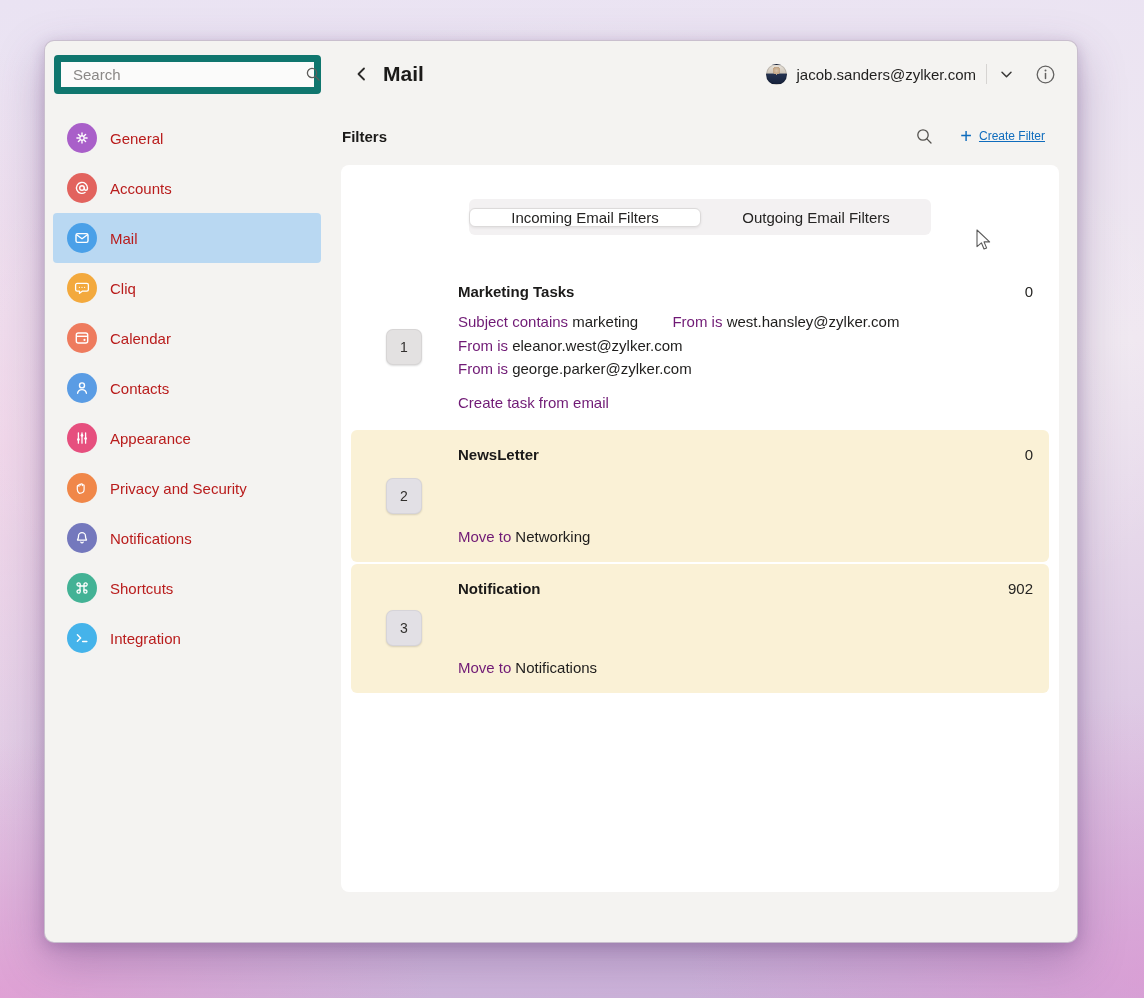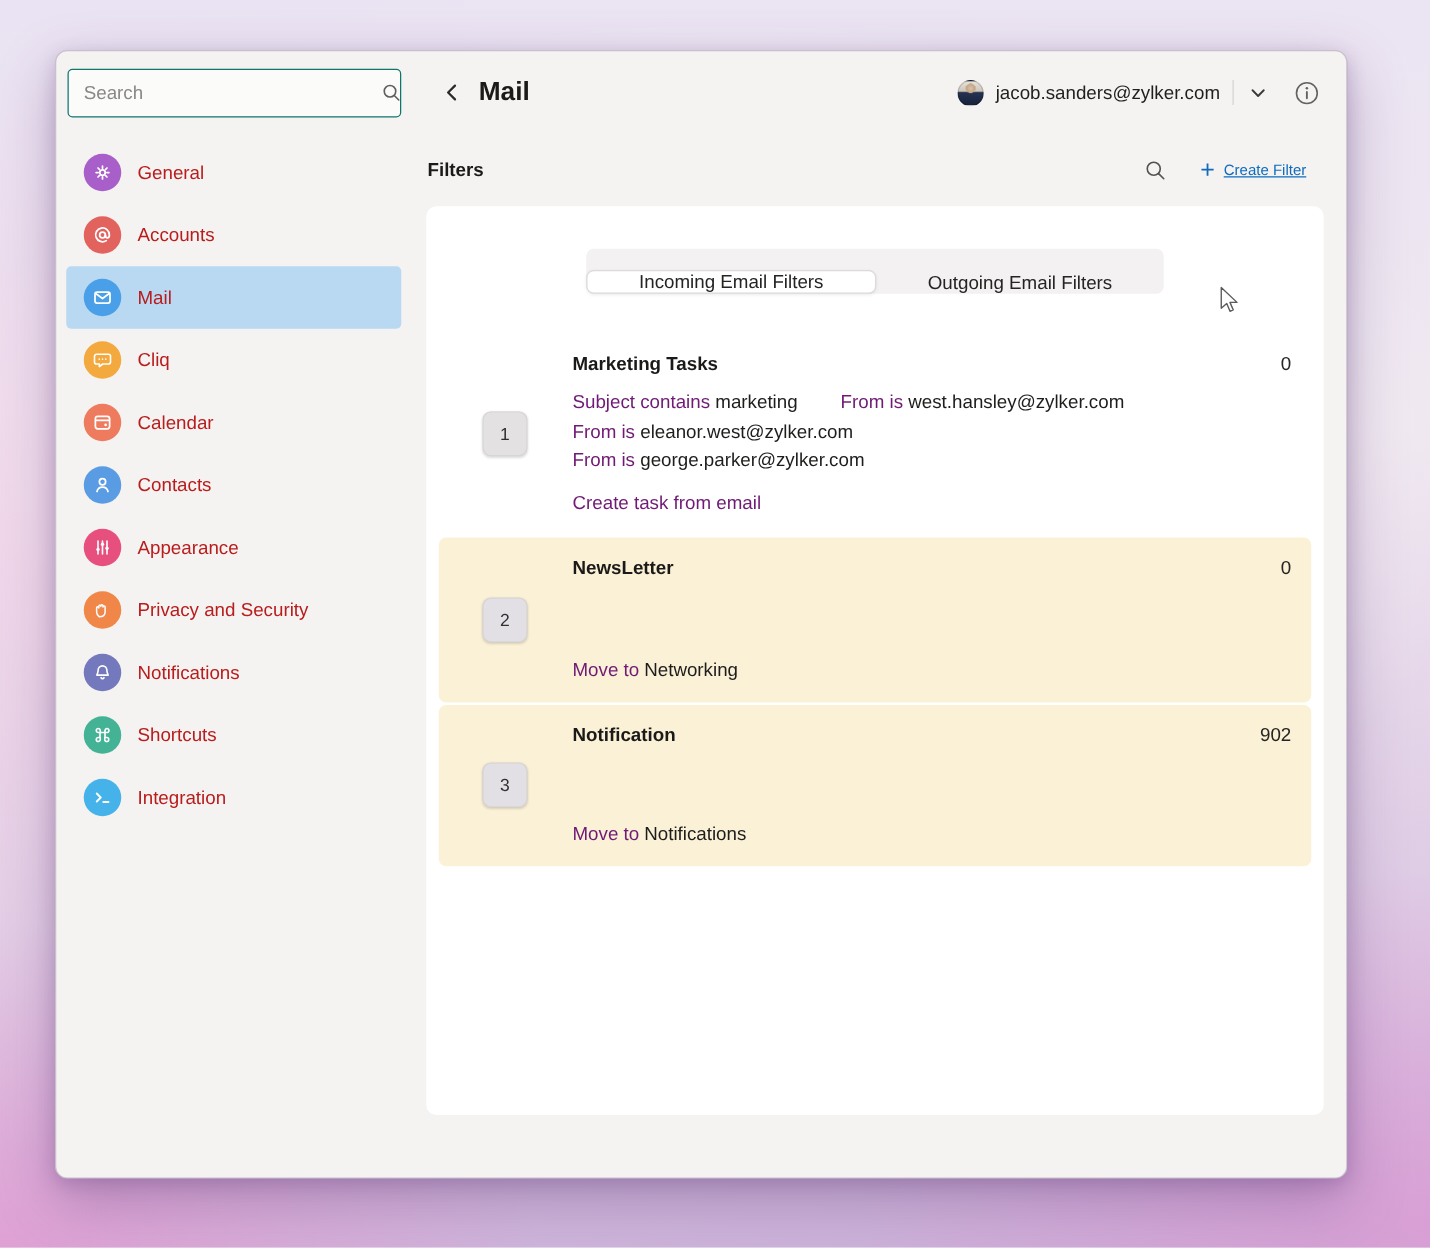--- a/index.html
+++ b/index.html
@@ -24,21 +24,21 @@
   .titlebar { height:34px; background:#0a78d4; display:flex; align-items:center; }
   .titlebar-title { color:#fff; font-size:13px; padding-left:14px; letter-spacing:.2px; }
   .win-controls { margin-left:auto; display:flex; height:100%; }
   .win-btn { width:46px; height:100%; display:flex; align-items:center; justify-content:center; }
   .win-btn svg { display:block; }
   
   .body-row { display:flex; height:869px; }
   .sidebar { width:296px; flex:0 0 296px; padding-top:14px; }
   .search-wrap { position:relative; margin:0 9px; }
   .search-input {
-    width:267px; height:39px; border:1px solid #0f766e; background:#fbfbfa;
+    width:267px; height:39px; border:7px solid #0f766e; background:#fbfbfa;
     border-radius:4px; font-family:inherit; font-size:15px; color:#3a3937;
     padding:0 34px 0 12px; outline:none;
   }
   .search-input::placeholder { color:#8a8886; }
   .search-wrap .mag { position:absolute; right:10px; top:11px; }
   .nav { margin-top:19px; padding-left:8px; }
   .nav-item {
     width:268px; height:50px; display:flex; align-items:center;
     border-radius:4px; cursor:default;
   }
@@ -70,21 +70,21 @@
   .filters-bar { height:58px; display:flex; align-items:center; padding:0 12px 0 1px; }
   .filters-title { font-size:15px; font-weight:700; color:#1b1a19; }
   .fb-right { margin-left:auto; display:flex; align-items:center; gap:26px; }
   .create-filter { display:flex; align-items:center; gap:7px; color:#0f6cbd; cursor:default; }
   .create-plus { font-size:20px; line-height:1; font-weight:400; }
   .create-label { font-size:12px;text-decoration:underline; }
   
   .card { background:#fff; border-radius:8px; height:727px; width:718px; overflow:hidden; }
   .tabbar {
     margin:34px auto 0; width:462px; height:36px; background:#f3f1f2;
-    border-radius:6px; display:flex; align-items:flex-end;
+    border-radius:6px; display:flex; align-items:center;
   }
   .tab { flex:1; display:flex; align-items:center; justify-content:center; font-size:15px; color:#252423; border-radius:6px; }
   .tab.active { background:#fff; border:1px solid #dcdada; box-shadow:0 1px 3px rgba(0,0,0,.08); font-weight:400; }
   .rows { margin-top:32px; padding:0 10px; }
   .frow { display:flex; align-items:center; padding:0 16px 0 35px; border-radius:6px; }
   .frow.highlight { background:#faf1d6; }
   .frow + .frow { margin-top:2px; }
   .fbadge {
     width:36px; height:36px; flex:0 0 36px; border-radius:7px; background:#e3e1e1;
     border:1px solid rgba(0,0,0,.05); box-shadow:0 1px 2px rgba(0,0,0,.14);

